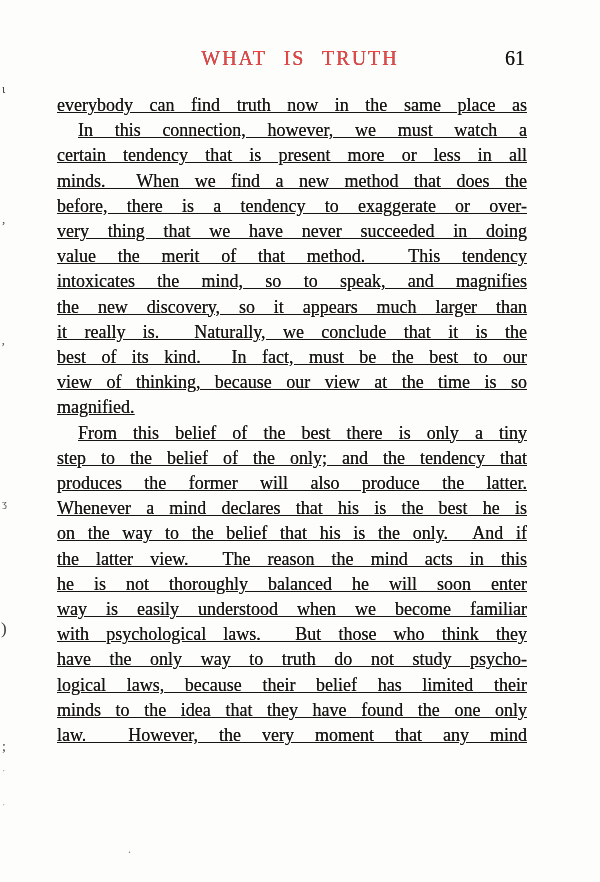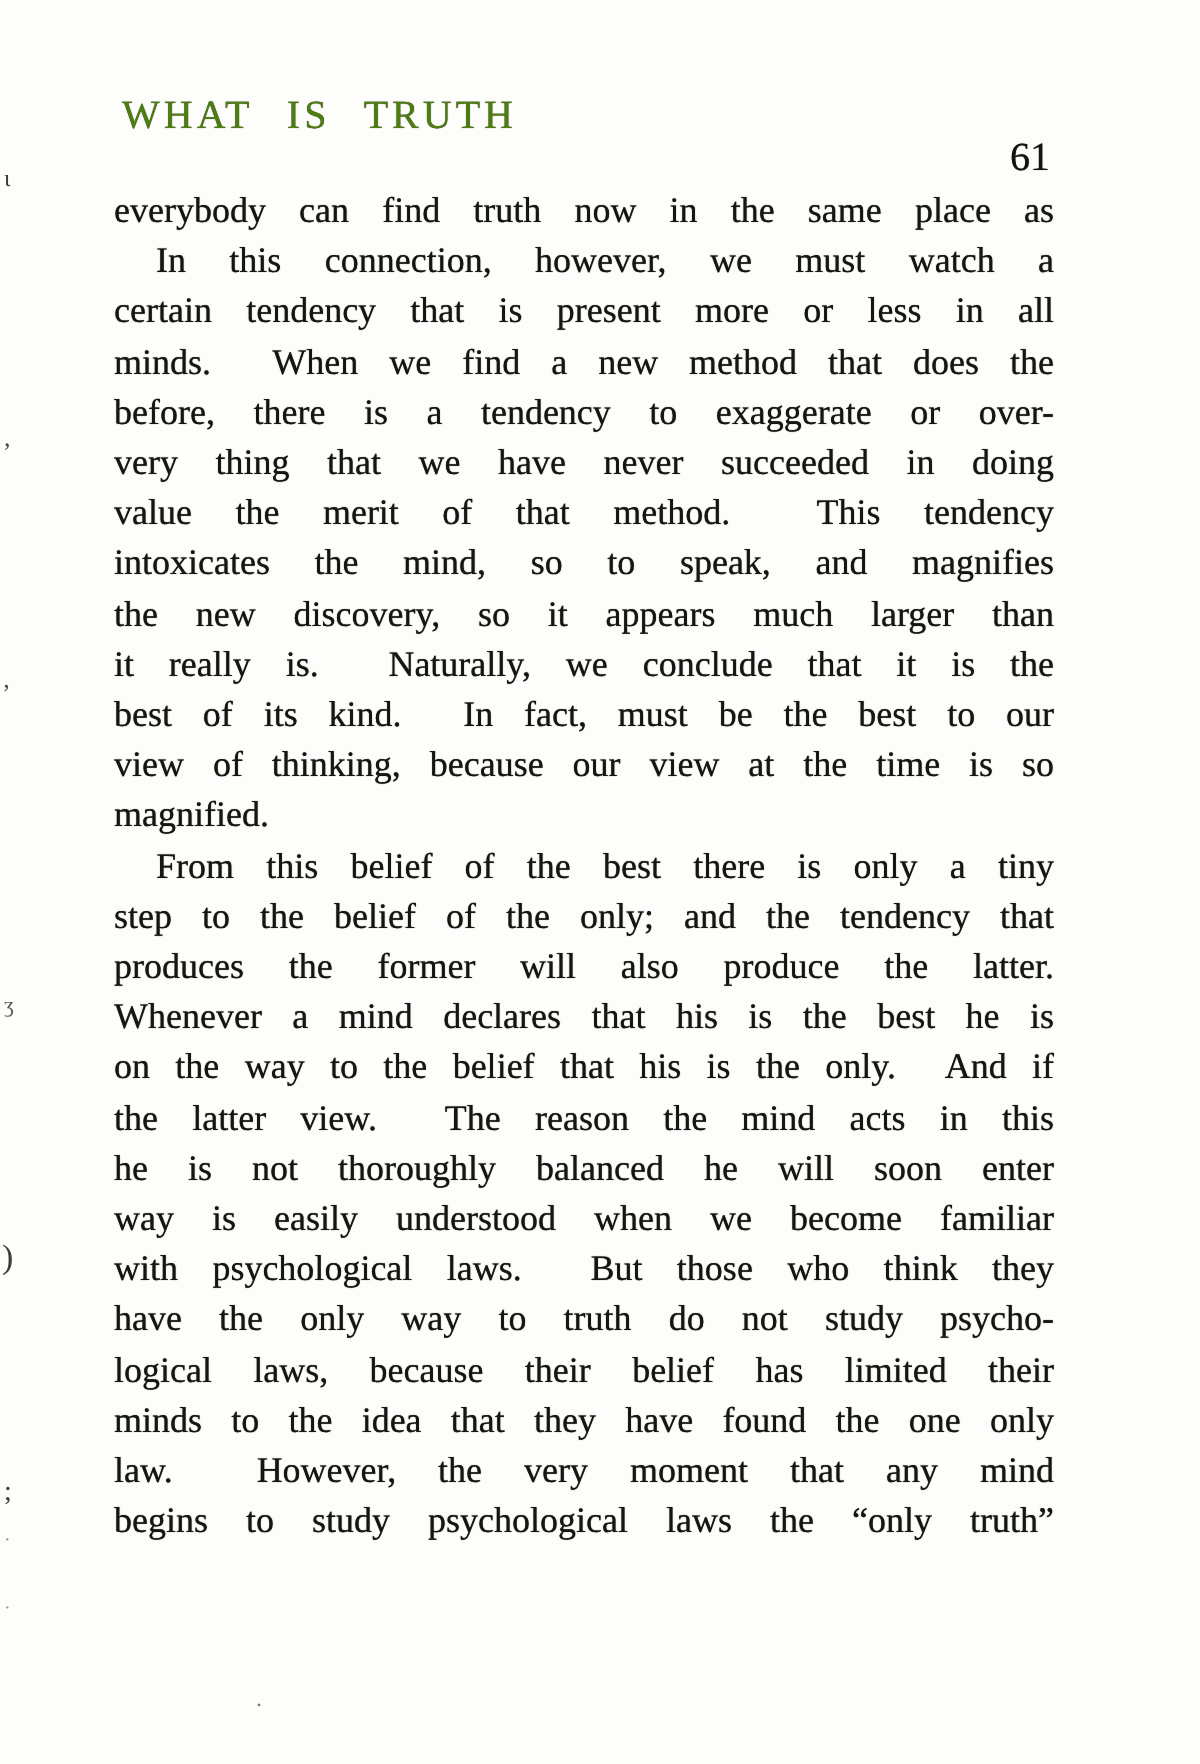--- a/index.html
+++ b/index.html
@@ -18,50 +18,51 @@
   }
   .running-head {
     position: absolute;
     left: 57px;
     top: 47px;
     width: 470px;
     height: 26px;
   }
   .running-title {
     position: absolute;
-    left: 4px;
+    left: 16px;
     right: 0;
+    text-align: center;
     font-size: 20px;
     letter-spacing: 2px;
     word-spacing: 10px;
-    color: #4d7c0f;
+    color: #ef4444;
     text-shadow: 0 0 0.4px rgba(20,18,15,0.85);
   }
   .page-number {
     position: absolute;
     right: 2px;
     top: 0;
     font-size: 20px;
     color: #14120f;
     text-shadow: 0 0 0.4px rgba(20,18,15,0.85);
-    margin-top: 21px;
   }
   .text-block {
     position: absolute;
     left: 57px;
     top: 93px;
     width: 470px;
     font-size: 18px;
     line-height: 25.2px;
     text-shadow: 0 0 0.45px rgba(23,21,19,0.9);
   }
   .line {
     text-align: justify;
     text-align-last: justify;
     white-space: pre-wrap;
+    text-decoration: underline;
   }
   .line.end {
     text-align-last: left;
   }
   .line.indent {
     text-indent: 21px;
   }
   .mark {
     position: absolute;
     color: #2a2723;
@@ -97,21 +98,20 @@
       <div class="line">Whenever a mind declares that his is the best he is</div>
       <div class="line">on the way to the belief that his is the only.  And if</div>
       <div class="line">the latter view.  The reason the mind acts in this</div>
       <div class="line">he is not thoroughly balanced he will soon enter</div>
       <div class="line">way is easily understood when we become familiar</div>
       <div class="line">with psychological laws.  But those who think they</div>
       <div class="line">have the only way to truth do not study psycho-</div>
       <div class="line">logical laws, because their belief has limited their</div>
       <div class="line">minds to the idea that they have found the one only</div>
       <div class="line">law.  However, the very moment that any mind</div>
-      <div class="line">begins to study psychological laws the “only truth”</div>
     </div>
 <span class="mark" style="left: 2px; top: 83px; font-size: 12px; opacity: 0.9;">ɩ</span>
     <span class="mark" style="left: 2px; top: 212px; font-size: 13px; opacity: 0.85;">,</span>
     <span class="mark" style="left: 1px; top: 340px; font-size: 13px; opacity: 0.8;">ʼ</span>
     <span class="mark" style="left: 2px; top: 498px; font-size: 11px; opacity: 0.75;">ʒ</span>
     <span class="mark" style="left: 1px; top: 620px; font-size: 17px; opacity: 0.9;">)</span>
     <span class="mark" style="left: 2px; top: 740px; font-size: 14px; opacity: 0.9;">;</span>
     <span class="mark" style="left: 2px; top: 766px; font-size: 10px; opacity: 0.5;">·</span>
     <span class="mark" style="left: 2px; top: 800px; font-size: 10px; opacity: 0.45;">·</span>
     <span class="mark" style="left: 128px; top: 843px; font-size: 12px; opacity: 0.6;">.</span>

